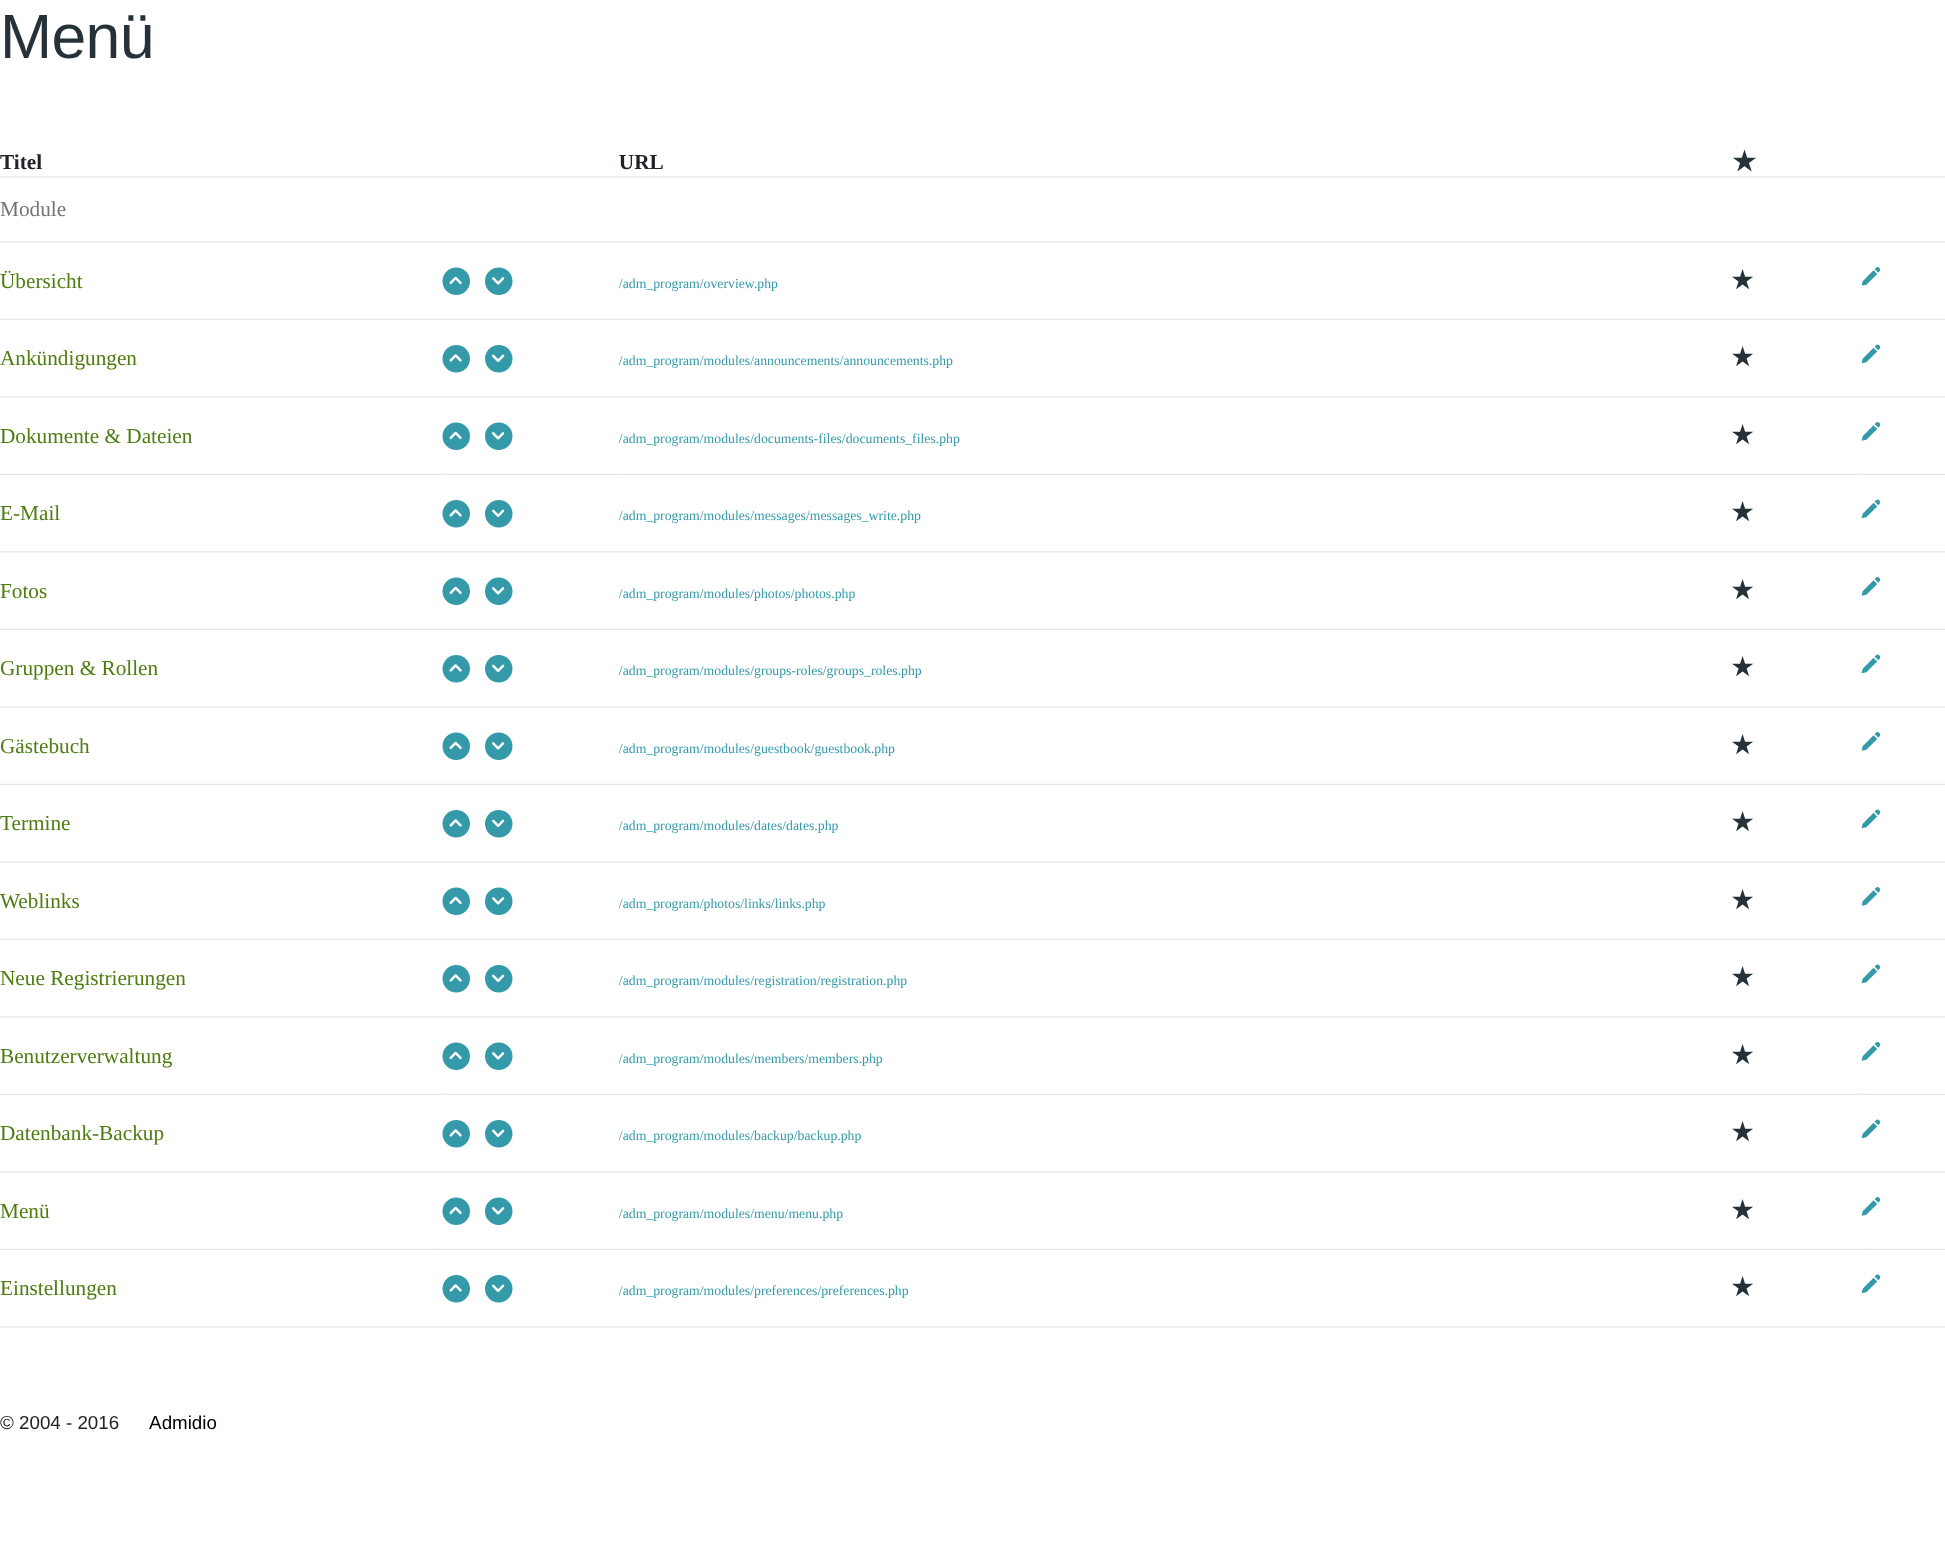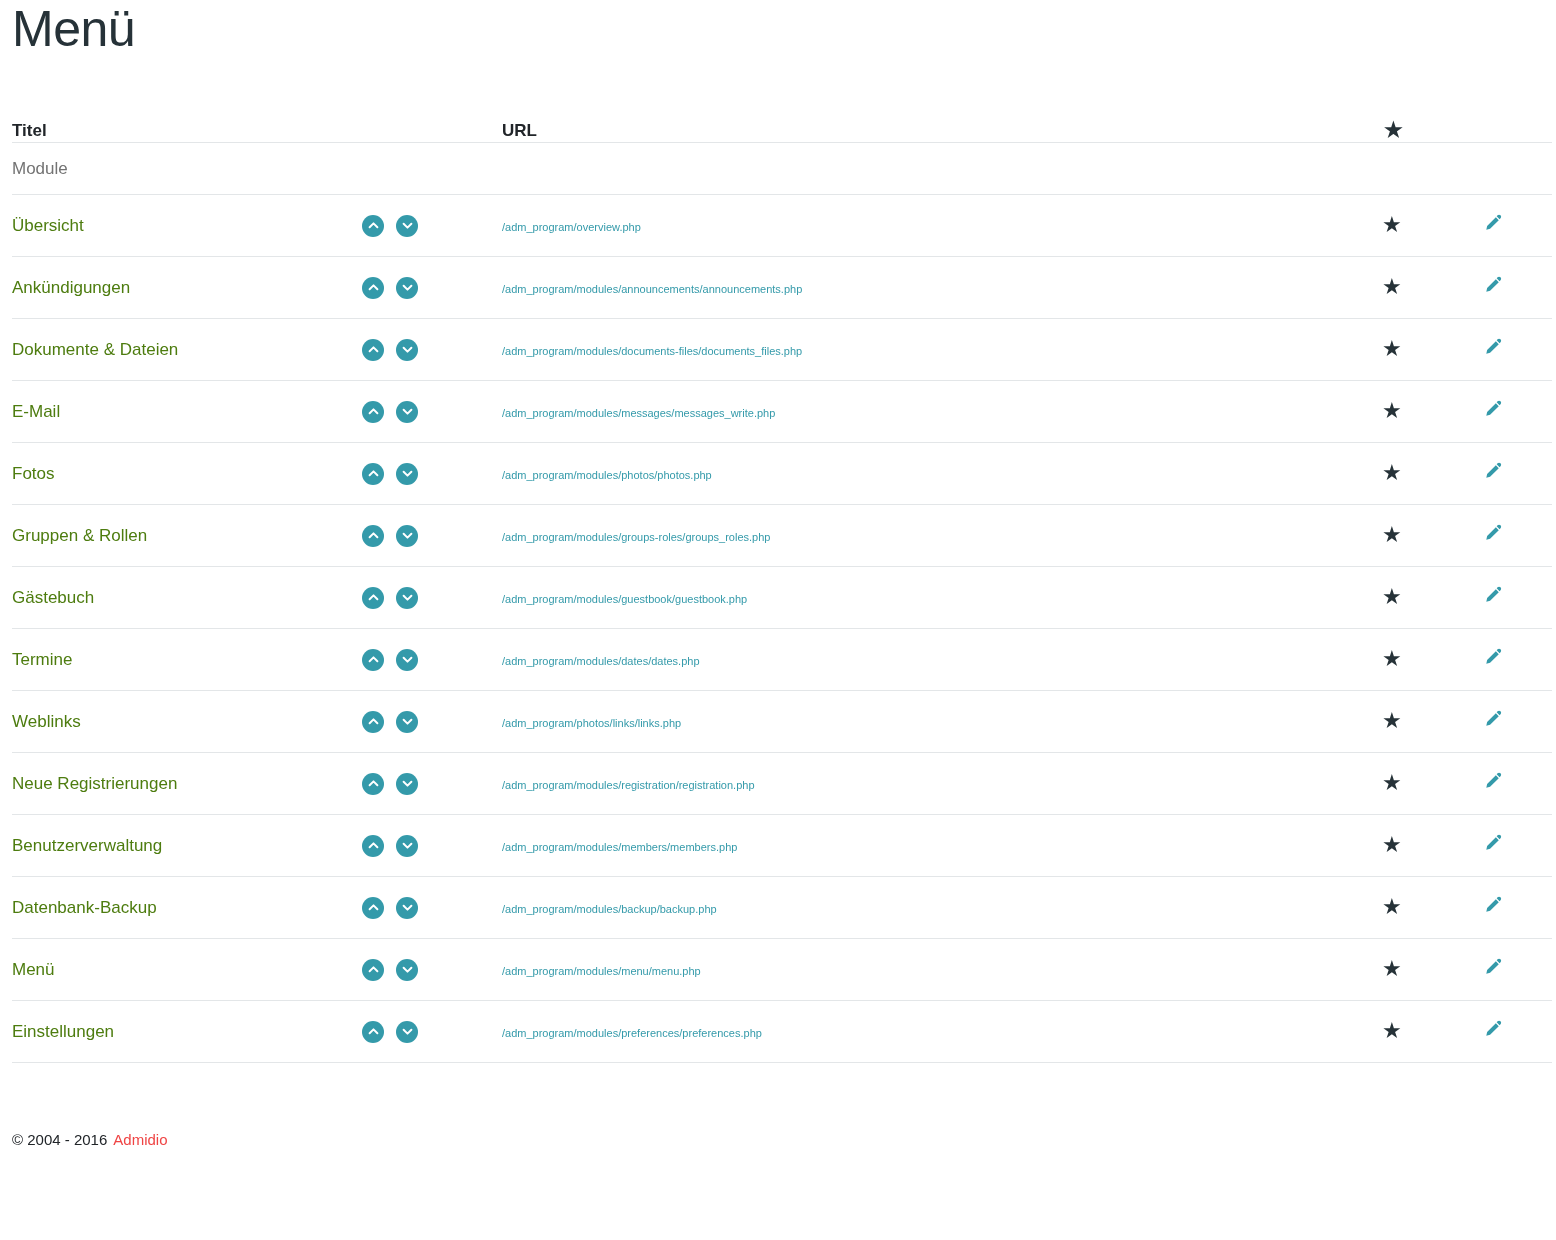--- a/index.html
+++ b/index.html
@@ -10,37 +10,38 @@
   }
   body {
     width: 1556px;
     min-height: 1240px;
     font-family: "Liberation Sans", sans-serif;
     color: #212529;
     -webkit-font-smoothing: antialiased;
   }
 
   .page {
-    padding: 0 12px;
+    padding: 0 0;
     box-sizing: border-box;
     width: 1556px;
   }
 
   h1.page-title {
     font-size: 50px;
     font-weight: 400;
     line-height: 1.1;
     margin: 0;
     padding: 2px 0 0 0;
     color: #263238;
     letter-spacing: -0.5px;
   }
 
   .table-wrap {
     margin-top: 62px;
+    font-family: Liberation Serif, serif;
   }
 
   table.menu-table {
     width: 100%;
     border-collapse: collapse;
     table-layout: fixed;
   }
 
   table.menu-table th,
   table.menu-table td {
@@ -128,23 +129,23 @@
   }
   .edit-icon svg { display: block; }
 
   .footer {
     margin-top: 68px;
     padding-bottom: 14px;
     font-size: 15px;
     color: #212529;
   }
   .footer a {
-    color: #ef4444;
+    color: #000000;
     text-decoration: none;
-    margin-left: 6px;
+    margin-left: 24px;
     text-align: right;
   }
 </style>
 </head>
 <body>
 
 <div class="page">
 
   <h1 class="page-title">Menü</h1>
 

